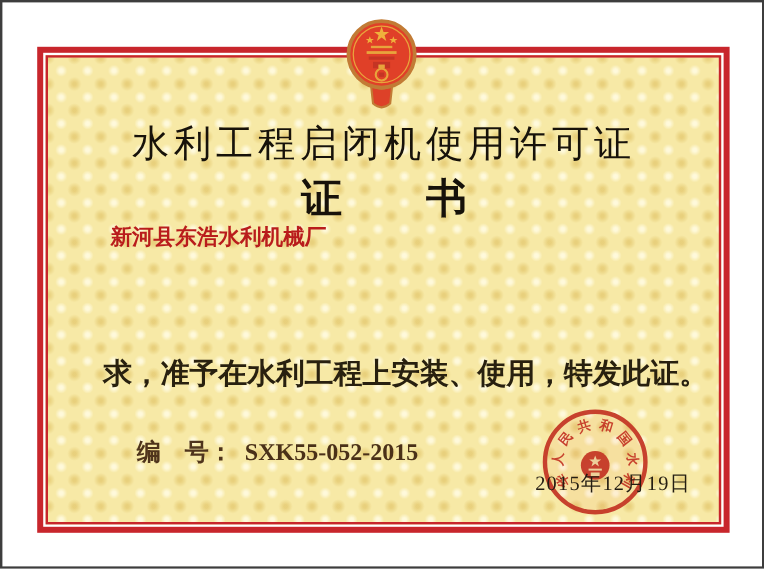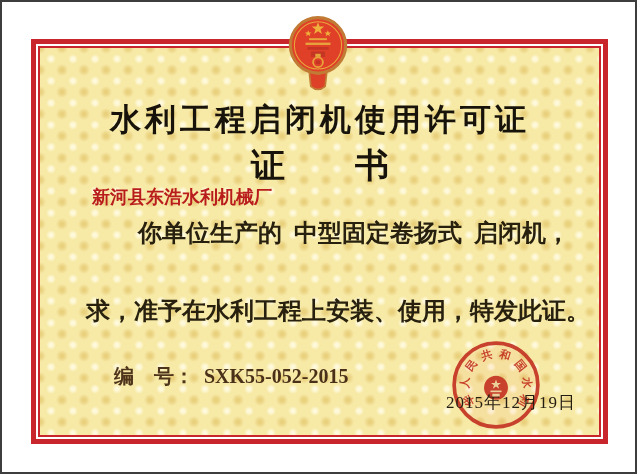--- a/index.html
+++ b/index.html
@@ -19,21 +19,21 @@
       radial-gradient(circle, rgba(255,250,222,0.95) 1.5px, rgba(255,250,222,0) 5px),
       radial-gradient(circle, rgba(230,204,118,0.85) 1.5px, rgba(230,204,118,0) 6px);
     background-size:22px 22px,22px 22px;
     background-position:0 0,11px 11px;
   }
   .abs{position:absolute;}
   .emblem{left:283px;top:13px;width:66px;height:82px;z-index:4;}
   .title{
     left:38px;top:97px;width:560px;margin:0;text-align:center;
     font-family:"Liberation Sans","DejaVu Sans",sans-serif;
-    font-size:31px;font-weight:bold;color:#17120a;letter-spacing:4px;z-index:3;
+    font-size:31px;font-weight:normal;color:#17120a;letter-spacing:4px;z-index:3;
   }
   .subtitle{
     left:38px;top:141px;width:560px;display:flex;justify-content:center;gap:70px;
     font-family:"Liberation Sans","DejaVu Sans",sans-serif;
     font-size:34px;font-weight:bold;color:#17120a;z-index:3;
   }
   .company{
     left:90px;top:183px;font-size:18px;font-weight:bold;color:#b91c1c;z-index:3;
   }
   .body-line{
@@ -83,23 +83,20 @@
 
   <h1 class="abs title">水利工程启闭机使用许可证</h1>
 
   <div class="abs subtitle">
     <span>证</span>
     <span>书</span>
   </div>
 
   <div class="abs company">新河县东浩水利机械厂</div>
 
-  <p class="abs body-line l1">
-    <span>你单位生产的</span><span class="model">中型固定卷扬式</span><span>启闭机，</span>
-  </p>
   <p class="abs body-line l3">求，准予在水利工程上安装、使用，特发此证。</p>
 
   <div class="abs footer-row serial-row">
     <span>编　号：</span><span class="value">SXK55-052-2015</span>
   </div>
 
 
   <svg class="abs stamp" viewBox="0 0 100 100">
     <circle cx="50" cy="50" r="45.5" fill="rgba(224,84,62,0.07)" stroke="#c43524" stroke-width="4"></circle>
     <g>

